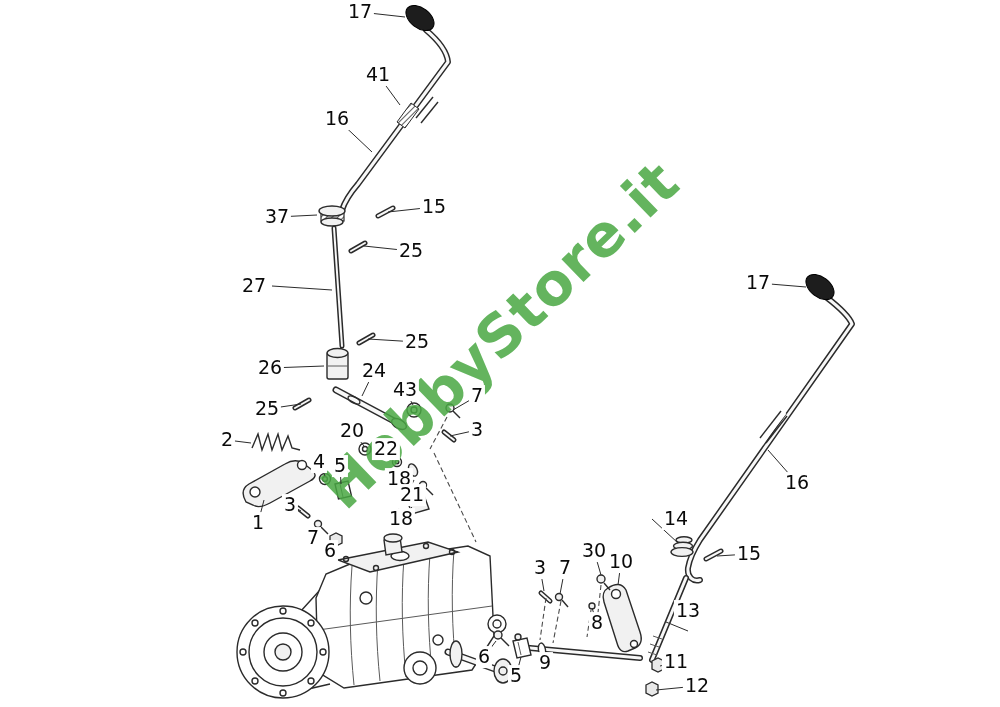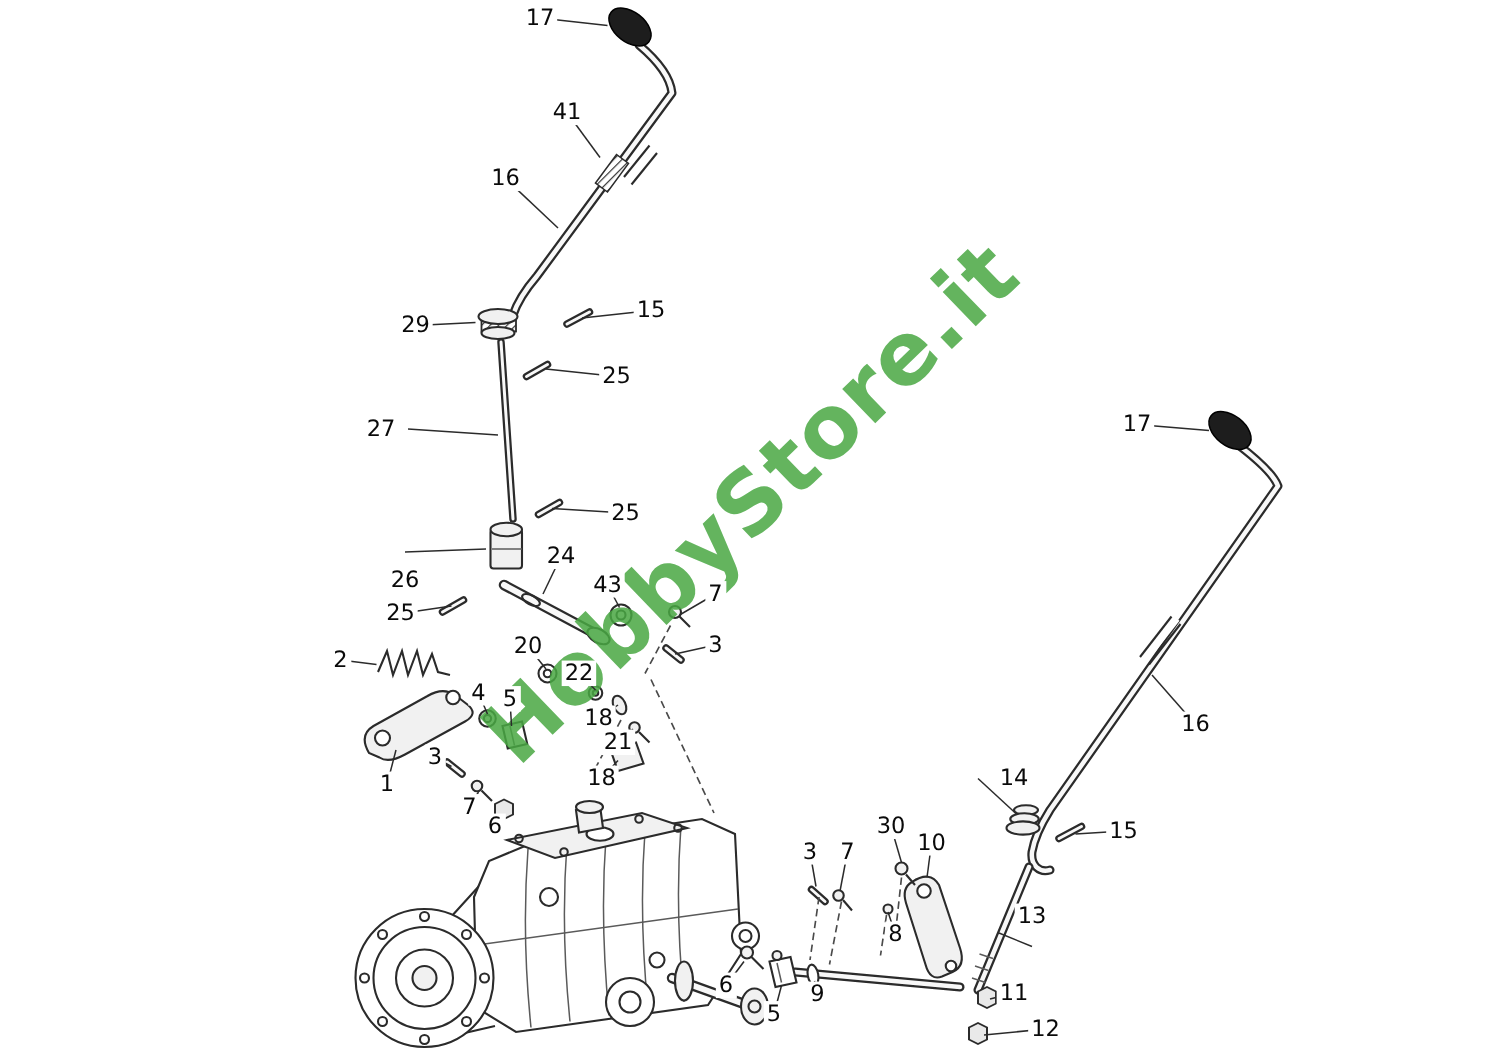--- a/index.html
+++ b/index.html
@@ -25,21 +25,21 @@
 
   .watermark{
     position:absolute;left:500px;top:335px;
     transform:translate(-50%,-50%) rotate(-44deg);
     font-weight:bold;font-size:58px;letter-spacing:1px;
     opacity:.85;white-space:nowrap;pointer-events:none;
   }
   #callout-lines line{stroke:#2b2b2b;stroke-width:1;}
   .callout{
     position:absolute;transform:translate(-50%,-50%);
-    font-size:15px;color:#0a0a0a;background:#fff;
+    font-size:19px;color:#0a0a0a;background:#fff;
     padding:0 2px;line-height:1.15;
   }
 </style>
 </head>
 <body>
 
 <div class="canvas">
 
   <svg class="art" width="1000" height="707" viewBox="0 0 1000 707">
     <defs>
@@ -334,26 +334,26 @@
       <line x1="697" y1="686" x2="656" y2="690"></line>
       <line x1="545" y1="663" x2="543" y2="654"></line>
       <line x1="516" y1="676" x2="521" y2="657"></line>
       <line x1="484" y1="657" x2="496" y2="641"></line>
     </svg>
 
   <div id="callouts">
       <span class="callout" style="left: 360px; top: 12px;">17</span>
       <span class="callout" style="left: 378px; top: 75px;">41</span>
       <span class="callout" style="left: 337px; top: 119px;">16</span>
-      <span class="callout" style="left: 277px; top: 217px;">29</span>
+      <span class="callout" style="left: 277px; top: 217px;">37</span>
       <span class="callout" style="left: 434px; top: 207px;">15</span>
       <span class="callout" style="left: 411px; top: 251px;">25</span>
       <span class="callout" style="left: 254px; top: 286px;">27</span>
       <span class="callout" style="left: 417px; top: 342px;">25</span>
-      <span class="callout" style="left: 270px; top: 368px; margin-top: 19px;">26</span>
+      <span class="callout" style="left: 270px; top: 368px;">26</span>
       <span class="callout" style="left: 374px; top: 371px;">24</span>
       <span class="callout" style="left: 405px; top: 390px;">43</span>
       <span class="callout" style="left: 477px; top: 396px;">7</span>
       <span class="callout" style="left: 267px; top: 409px;">25</span>
       <span class="callout" style="left: 477px; top: 430px;">3</span>
       <span class="callout" style="left: 227px; top: 440px;">2</span>
       <span class="callout" style="left: 352px; top: 431px;">20</span>
       <span class="callout" style="left: 386px; top: 449px;">22</span>
       <span class="callout" style="left: 319px; top: 462px;">4</span>
       <span class="callout" style="left: 340px; top: 466px;">5</span>

